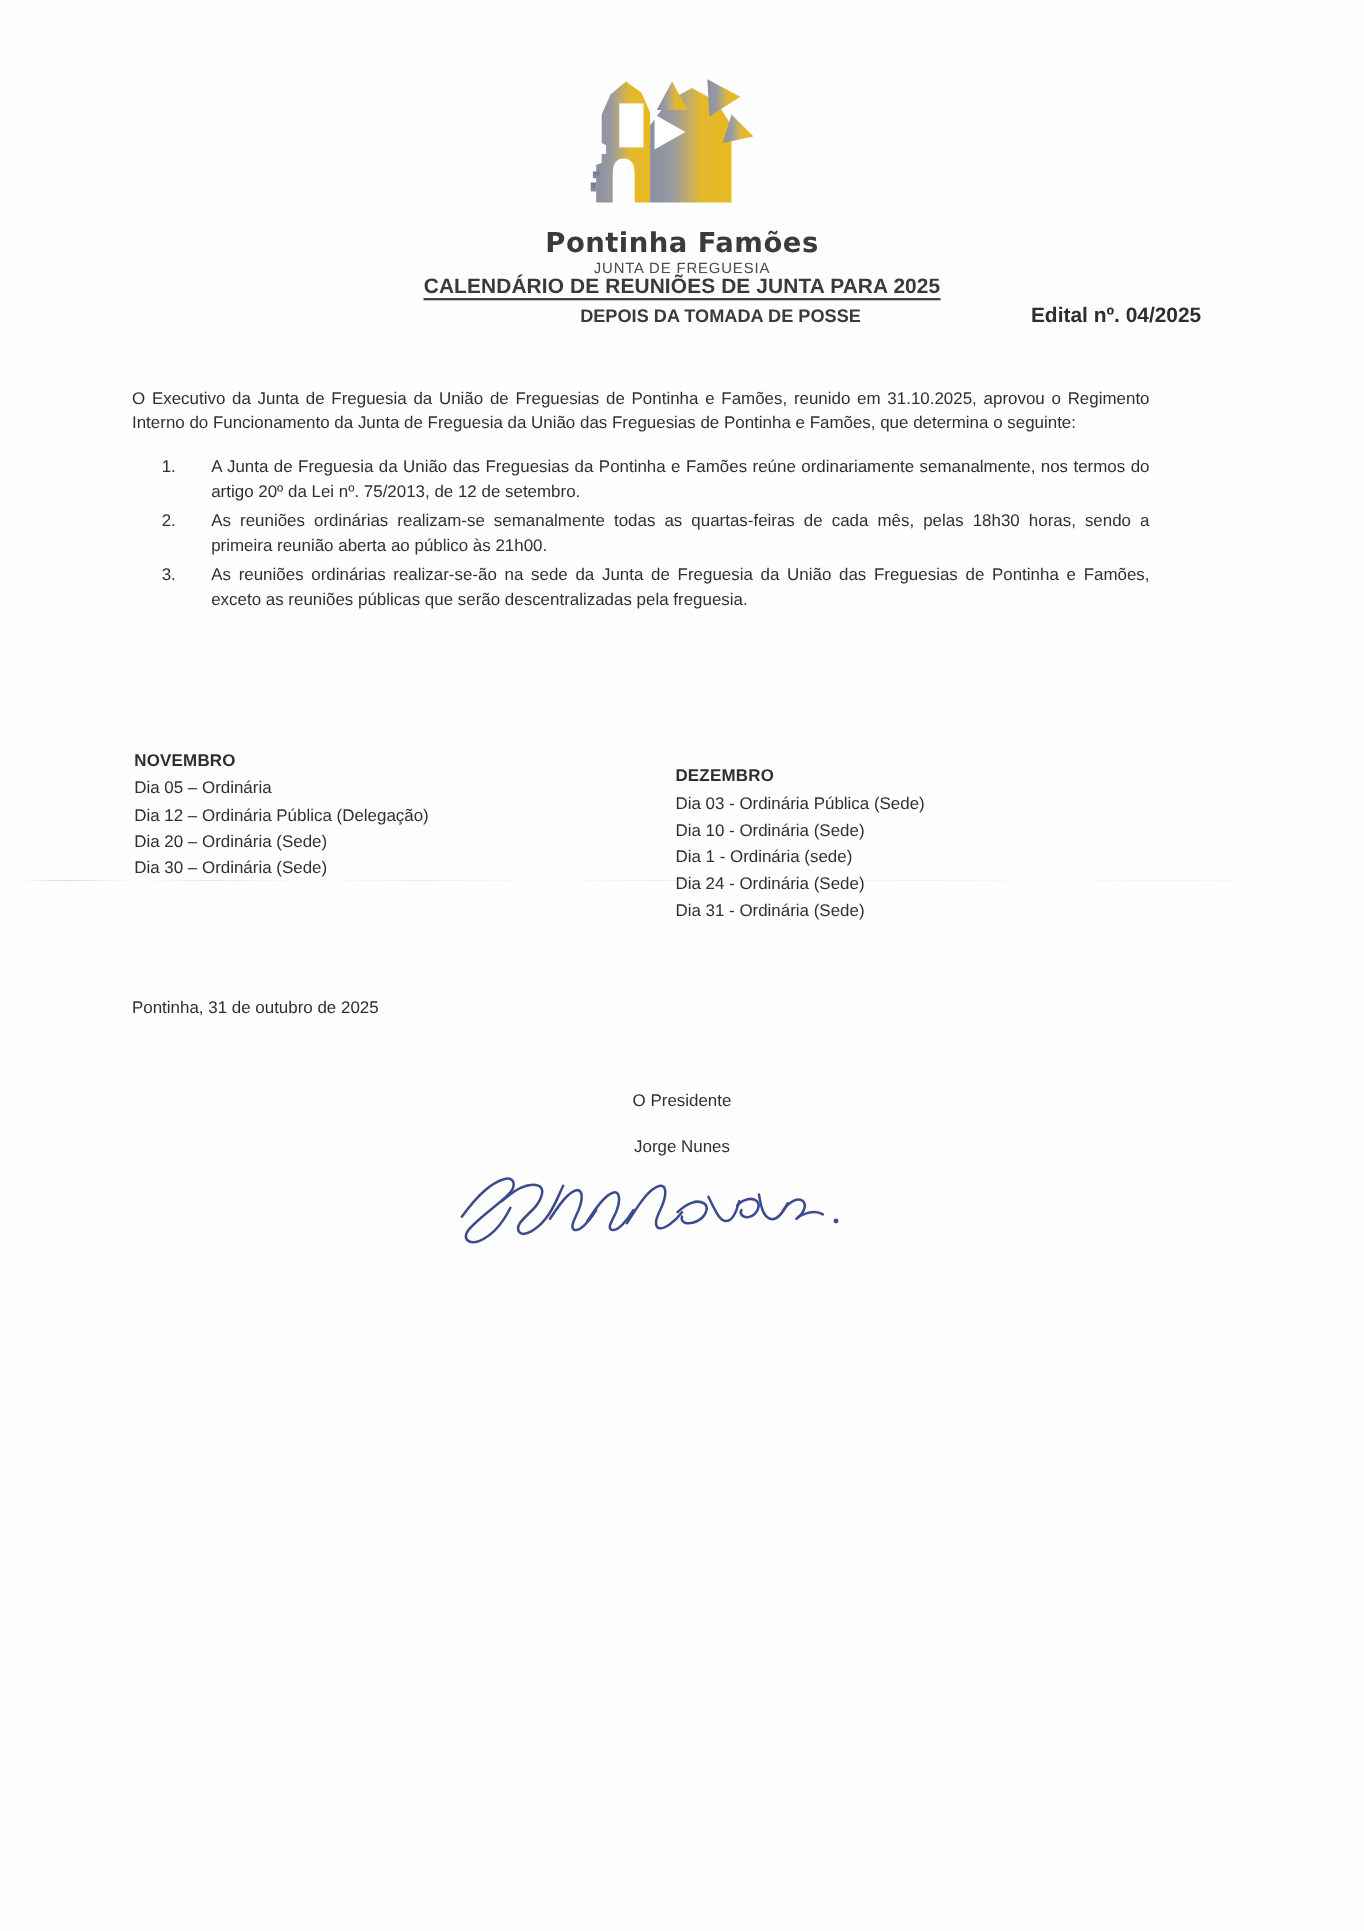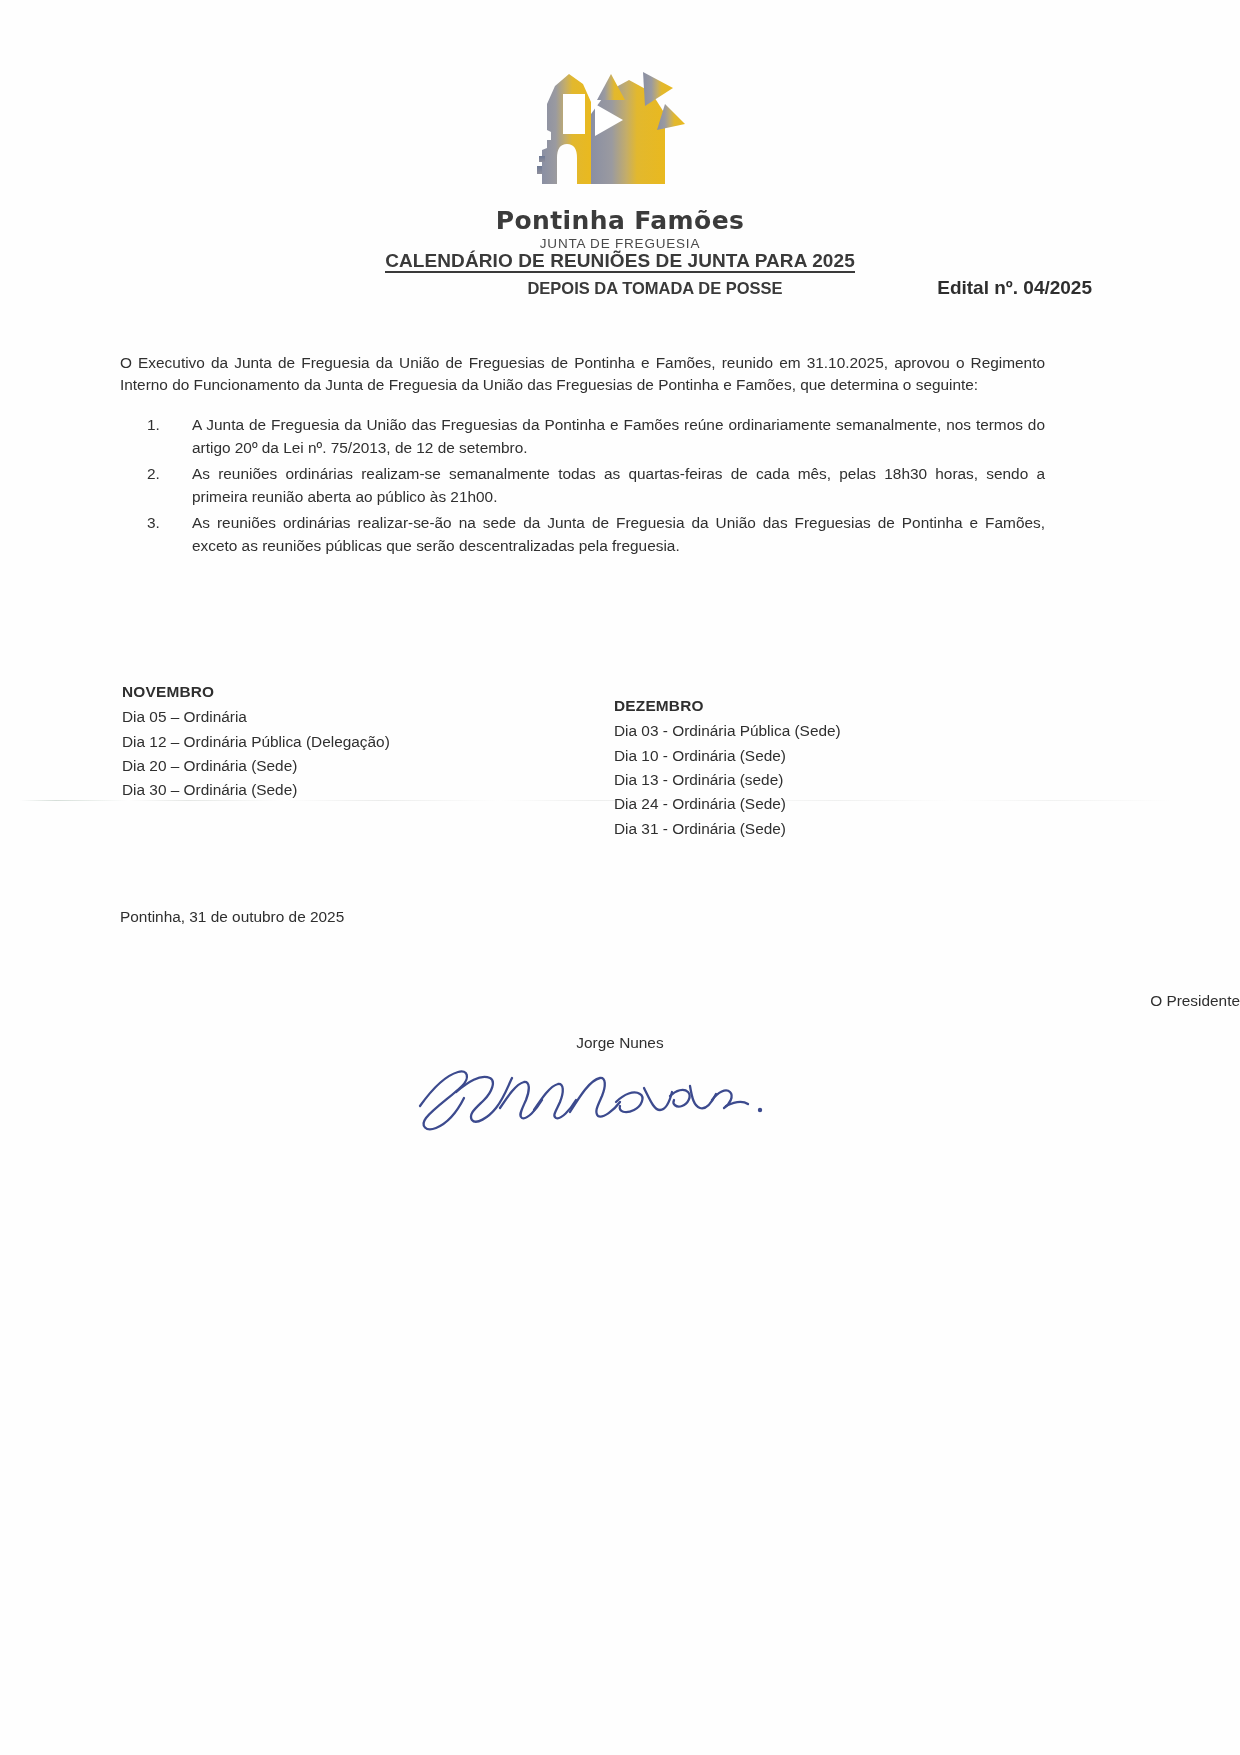--- a/index.html
+++ b/index.html
@@ -177,21 +177,21 @@
     top: 908px;
     left: 120px;
     font-size: 15.4px;
     color: #2f2f2f;
   }
   .signoff-role {
     position: absolute;
     top: 992px;
     left: 0;
     width: 1240px;
-    text-align: right;
+    text-align: center;
     font-size: 15.4px;
     color: #2f2f2f;
   }
   .signoff-name {
     position: absolute;
     top: 1034px;
     left: 0;
     width: 1240px;
     text-align: center;
     font-size: 15.4px;
@@ -277,21 +277,21 @@
       <div class="month-entry">Dia 05 – Ordinária</div>
       <div class="month-entry">Dia 12 – Ordinária Pública (Delegação)</div>
       <div class="month-entry">Dia 20 – Ordinária (Sede)</div>
       <div class="month-entry">Dia 30 – Ordinária (Sede)</div>
     </div>
 
     <div class="month-col right">
       <div class="month-name">DEZEMBRO</div>
       <div class="month-entry">Dia 03 - Ordinária Pública (Sede)</div>
       <div class="month-entry">Dia 10 - Ordinária (Sede)</div>
-      <div class="month-entry">Dia 13 - Ordinária (sede)</div>
+      <div class="month-entry">Dia 1 - Ordinária (sede)</div>
       <div class="month-entry">Dia 24 - Ordinária (Sede)</div>
       <div class="month-entry">Dia 31 - Ordinária (Sede)</div>
     </div>
 
   </div>
 
   <div class="scan-line"></div>
 
   <div class="place-date">Pontinha, 31 de outubro de 2025</div>
   <div class="signoff-role">O Presidente</div>

